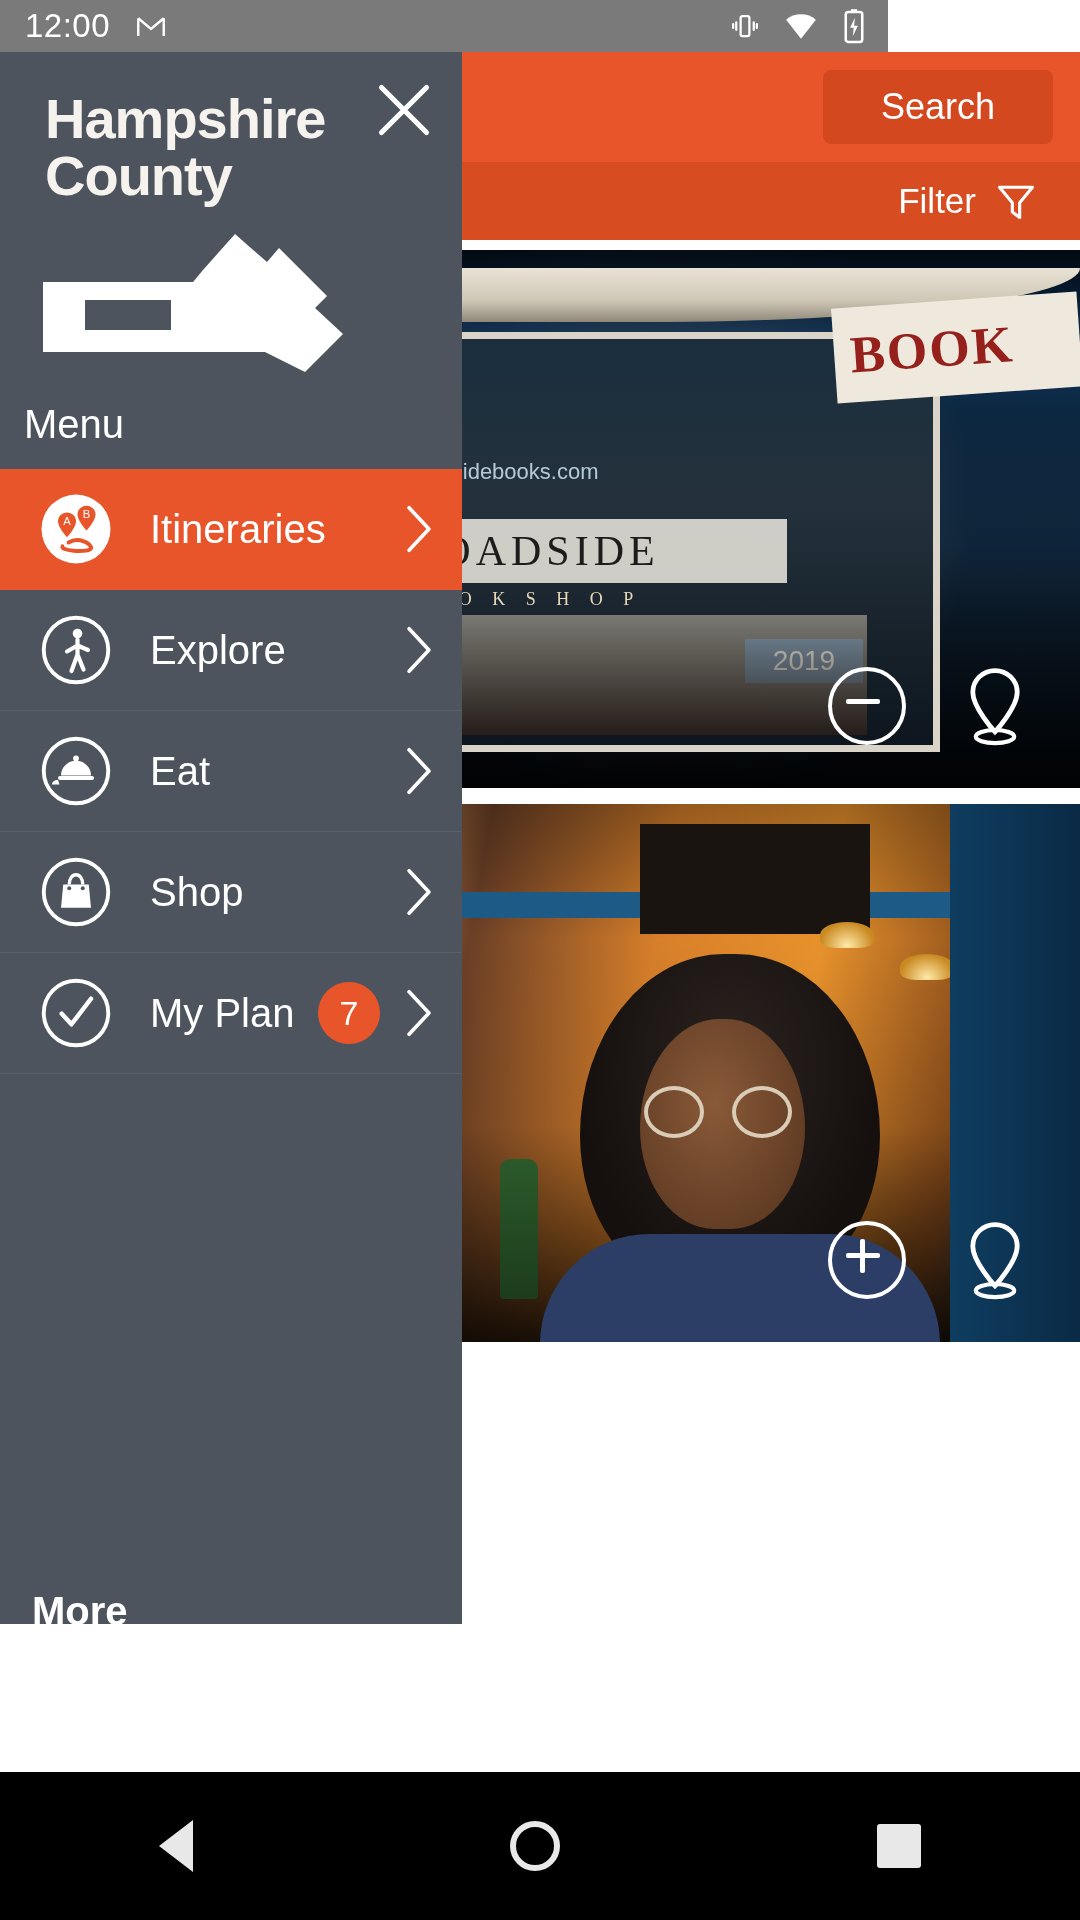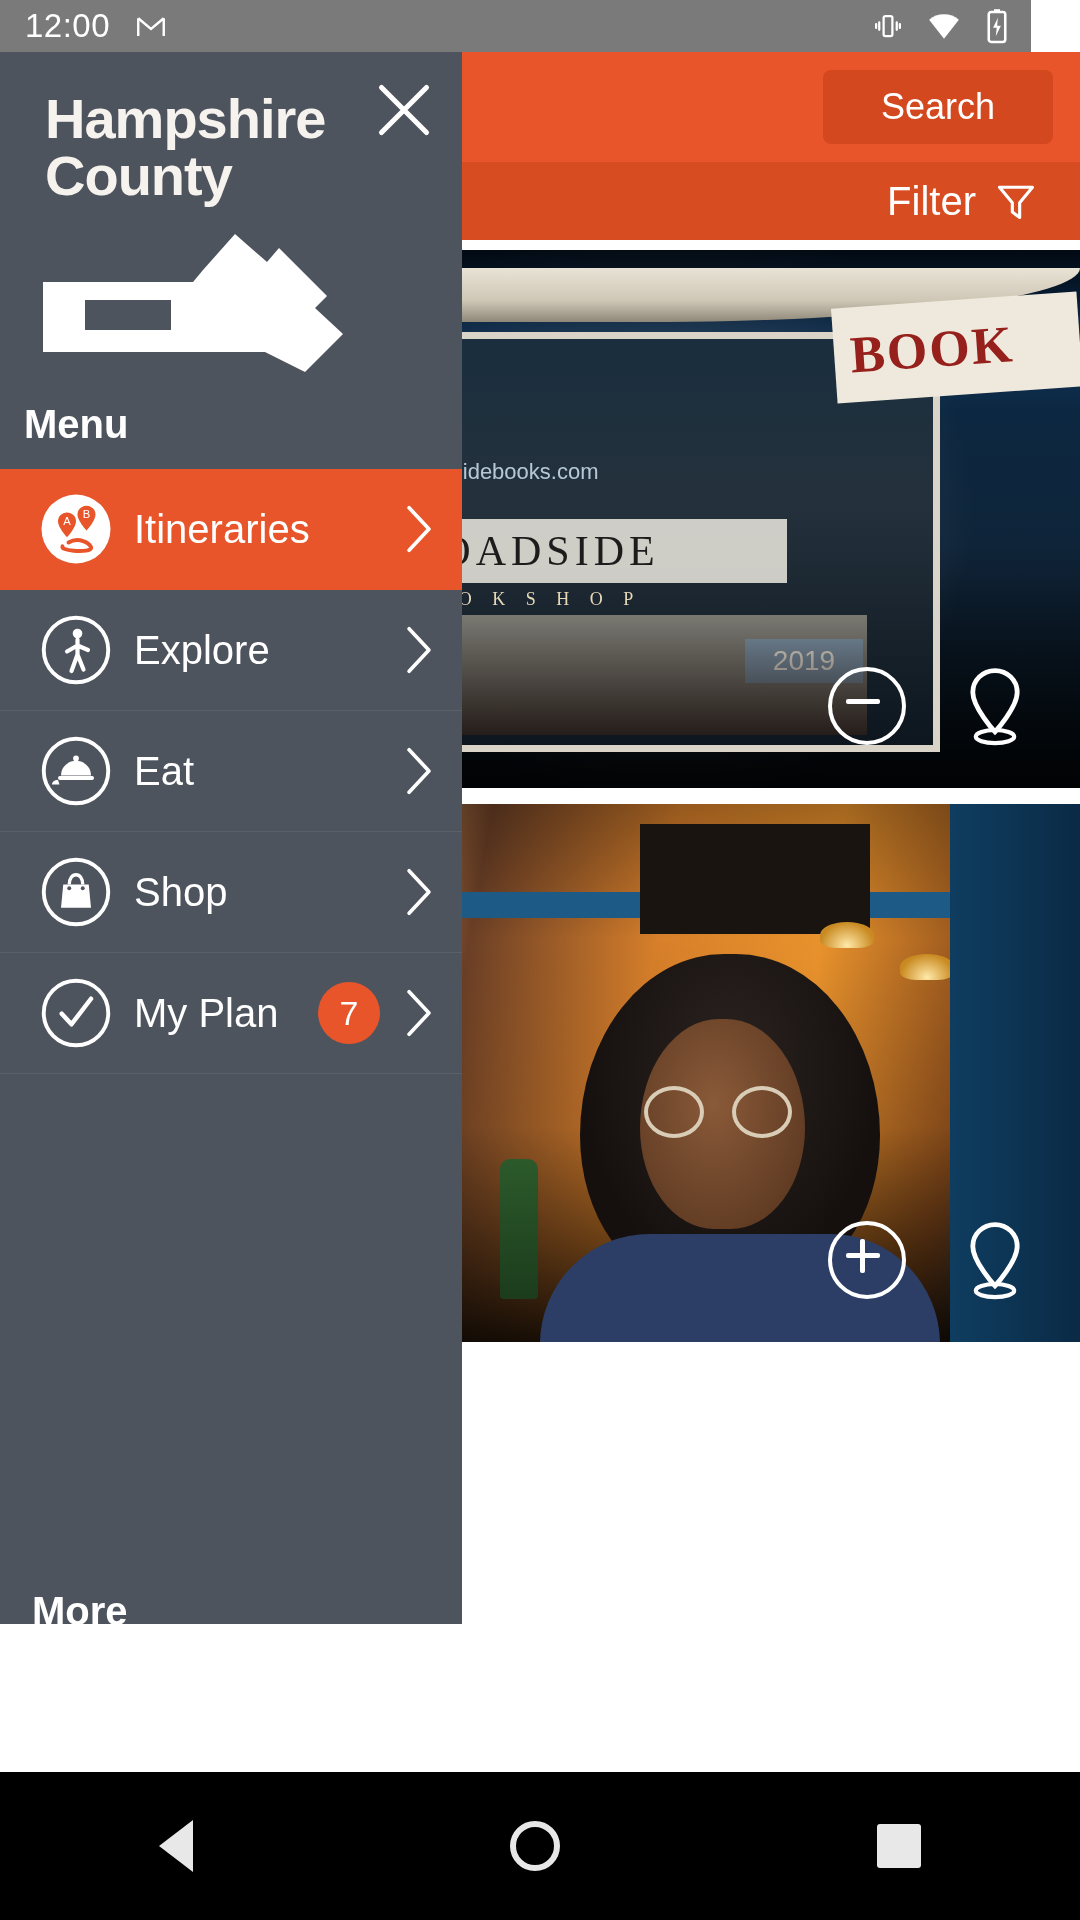--- a/index.html
+++ b/index.html
@@ -15,21 +15,21 @@
     width: 1080px;
     height: 1920px;
     overflow: hidden;
     background: #ffffff;
   }
 
   
   #status-bar {
     position: absolute;
     top: 0; left: 0;
-    width: 1031px;
+    width: 888px;
     height: 52px;
     background: #7a7a7a;
     display: flex;
     align-items: center;
     z-index: 60;
   }
   #status-time {
     color: #ffffff;
     font-size: 33px;
     margin-left: 25px;
@@ -79,21 +79,21 @@
   #filter-bar {
     height: 78px;
     background: #d84c22;
     display: flex;
     align-items: center;
     justify-content: flex-end;
     padding-right: 42px;
   }
   #filter-label {
     color: #ffffff;
-    font-size: 40px;
+    font-size: 35px;
     margin-right: 18px;
   }
 
   
   #cards-area {
     position: relative;
     padding-top: 10px;
     background: #ffffff;
   }
   .card {
@@ -358,21 +358,21 @@
     white-space: pre-line;
     max-width: 330px;
   }
   #brand-mark {
     margin-top: 18px;
     margin-left: -2px;
   }
   #menu-heading {
     color: #ffffff;
     font-size: 40px;
-    font-weight: bold;
+    font-weight: normal;
     padding: 26px 0 22px 24px;
   }
   .menu-item {
     display: flex;
     align-items: center;
     height: 121px;
     padding-left: 40px;
     padding-right: 26px;
     border-bottom: 1px solid #5a6068;
     cursor: pointer;
@@ -383,21 +383,21 @@
     border-bottom: 1px solid #e8552a;
   }
   .menu-icon {
     width: 72px; height: 72px;
     flex: 0 0 72px;
     position: relative;
   }
   .menu-label {
     color: #ffffff;
     font-size: 40px;
-    margin-left: 22px;
+    margin-left: 38px;
     flex: 1 1 auto;
     white-space: nowrap;
   }
   .menu-badge {
     min-width: 62px; height: 62px;
     border-radius: 50%;
     background: #e8552a;
     color: #ffffff;
     font-size: 34px;
     display: flex;

